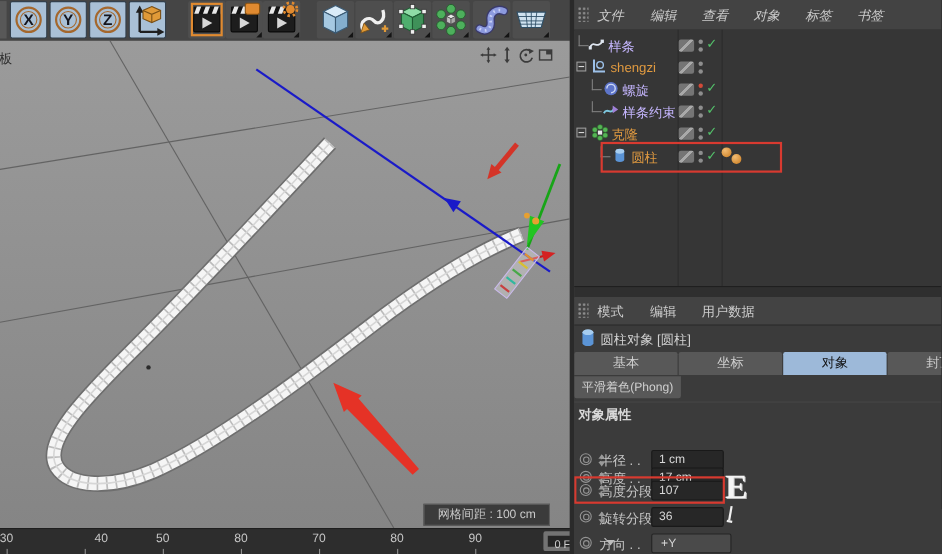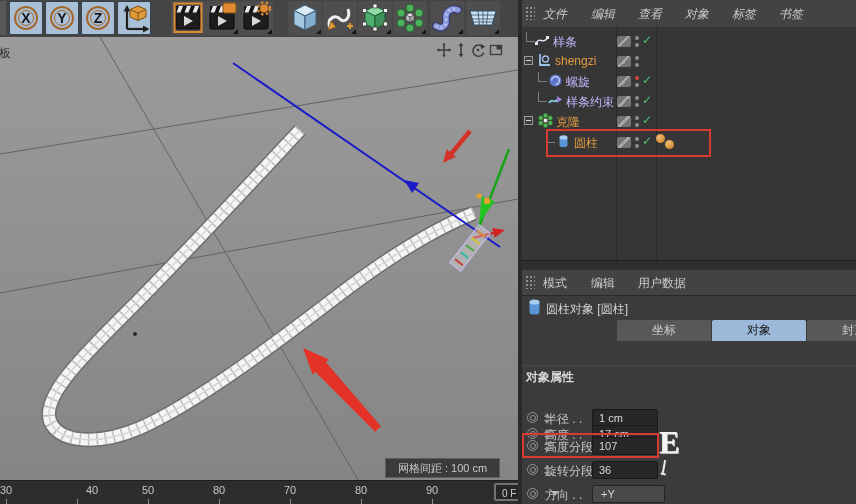--- a/index.html
+++ b/index.html
@@ -29,21 +29,21 @@
              background:#3b3b3b;border:1px solid #5d5d5d;color:#c9c9c9;
              font-size:11px;text-align:center;line-height:18px;}
 
   
   .timeline{left:0;top:480px;width:518px;height:24px;background:#2d2d2d;
             border-top:1px solid #1e1e1e;overflow:hidden;}
   .tick-num{position:absolute;top:3px;width:22px;text-align:center;
             font-size:11px;color:#c6c6c6;}
   .tick-mark{position:absolute;bottom:1px;width:1px;height:5px;background:#8f8f8f;}
   .framefield{position:absolute;left:494px;top:2px;width:46px;height:18px;
-              background:#262626;border:2px solid #737373;border-radius:2px;
+              background:#262626;border:4px solid #737373;border-radius:2px;
               color:#cdcdcd;font-size:10px;line-height:18px;padding-left:6px;box-sizing:border-box;}
 
   .vsplit{left:518px;top:0;width:4px;height:504px;background:#2a2a2a;}
 
   
   .panel{left:522px;top:0;width:334px;height:504px;background:#3b3b3b;overflow:hidden;}
   .menubar{position:absolute;left:0;width:334px;background:#434343;border-bottom:1px solid #282828;}
   .grip{position:absolute;left:3px;top:6px;width:10px;height:14px;
         background-image:radial-gradient(circle,#8d8d8d 1px,transparent 1.3px);
         background-size:4px 4px;}
@@ -440,23 +440,25 @@
       <span class="menu-item" style="top:5px;left:69px;">编辑</span>
       <span class="menu-item" style="top:5px;left:116px;">用户数据</span>
     </div>
 
     <svg class="abs" style="left:5px;top:298px;" width="15" height="19">
       <path d="M2.5,4 L2.5,14 A5,2.6 0 0 0 12.5,14 L12.5,4" fill="#5b94d6"></path>
       <ellipse cx="7.5" cy="4" rx="5" ry="2.6" fill="#a6cdf0"></ellipse>
     </svg>
     <span class="am-title-text">圆柱对象 [圆柱]</span>
 
+    <div class="tab" style="left:0;">基本</div>
     <div class="tab" style="left:95px;">坐标</div>
     <div class="tab sel" style="left:190px;">对象</div>
     <div class="tab" style="left:285px;">封顶</div>
+    <div class="tab2">平滑着色(Phong)</div>
 
     <div class="sectline"></div>
     <div class="section">对象属性</div>
 
     <div class="arow" style="top:408px;">
       <span class="radio"></span>
       <span class="albl">半径 . .</span>
       <span class="numbox">1 cm</span>
       <span class="stp" style="right:201px;top:5px;"></span>
     </div>

